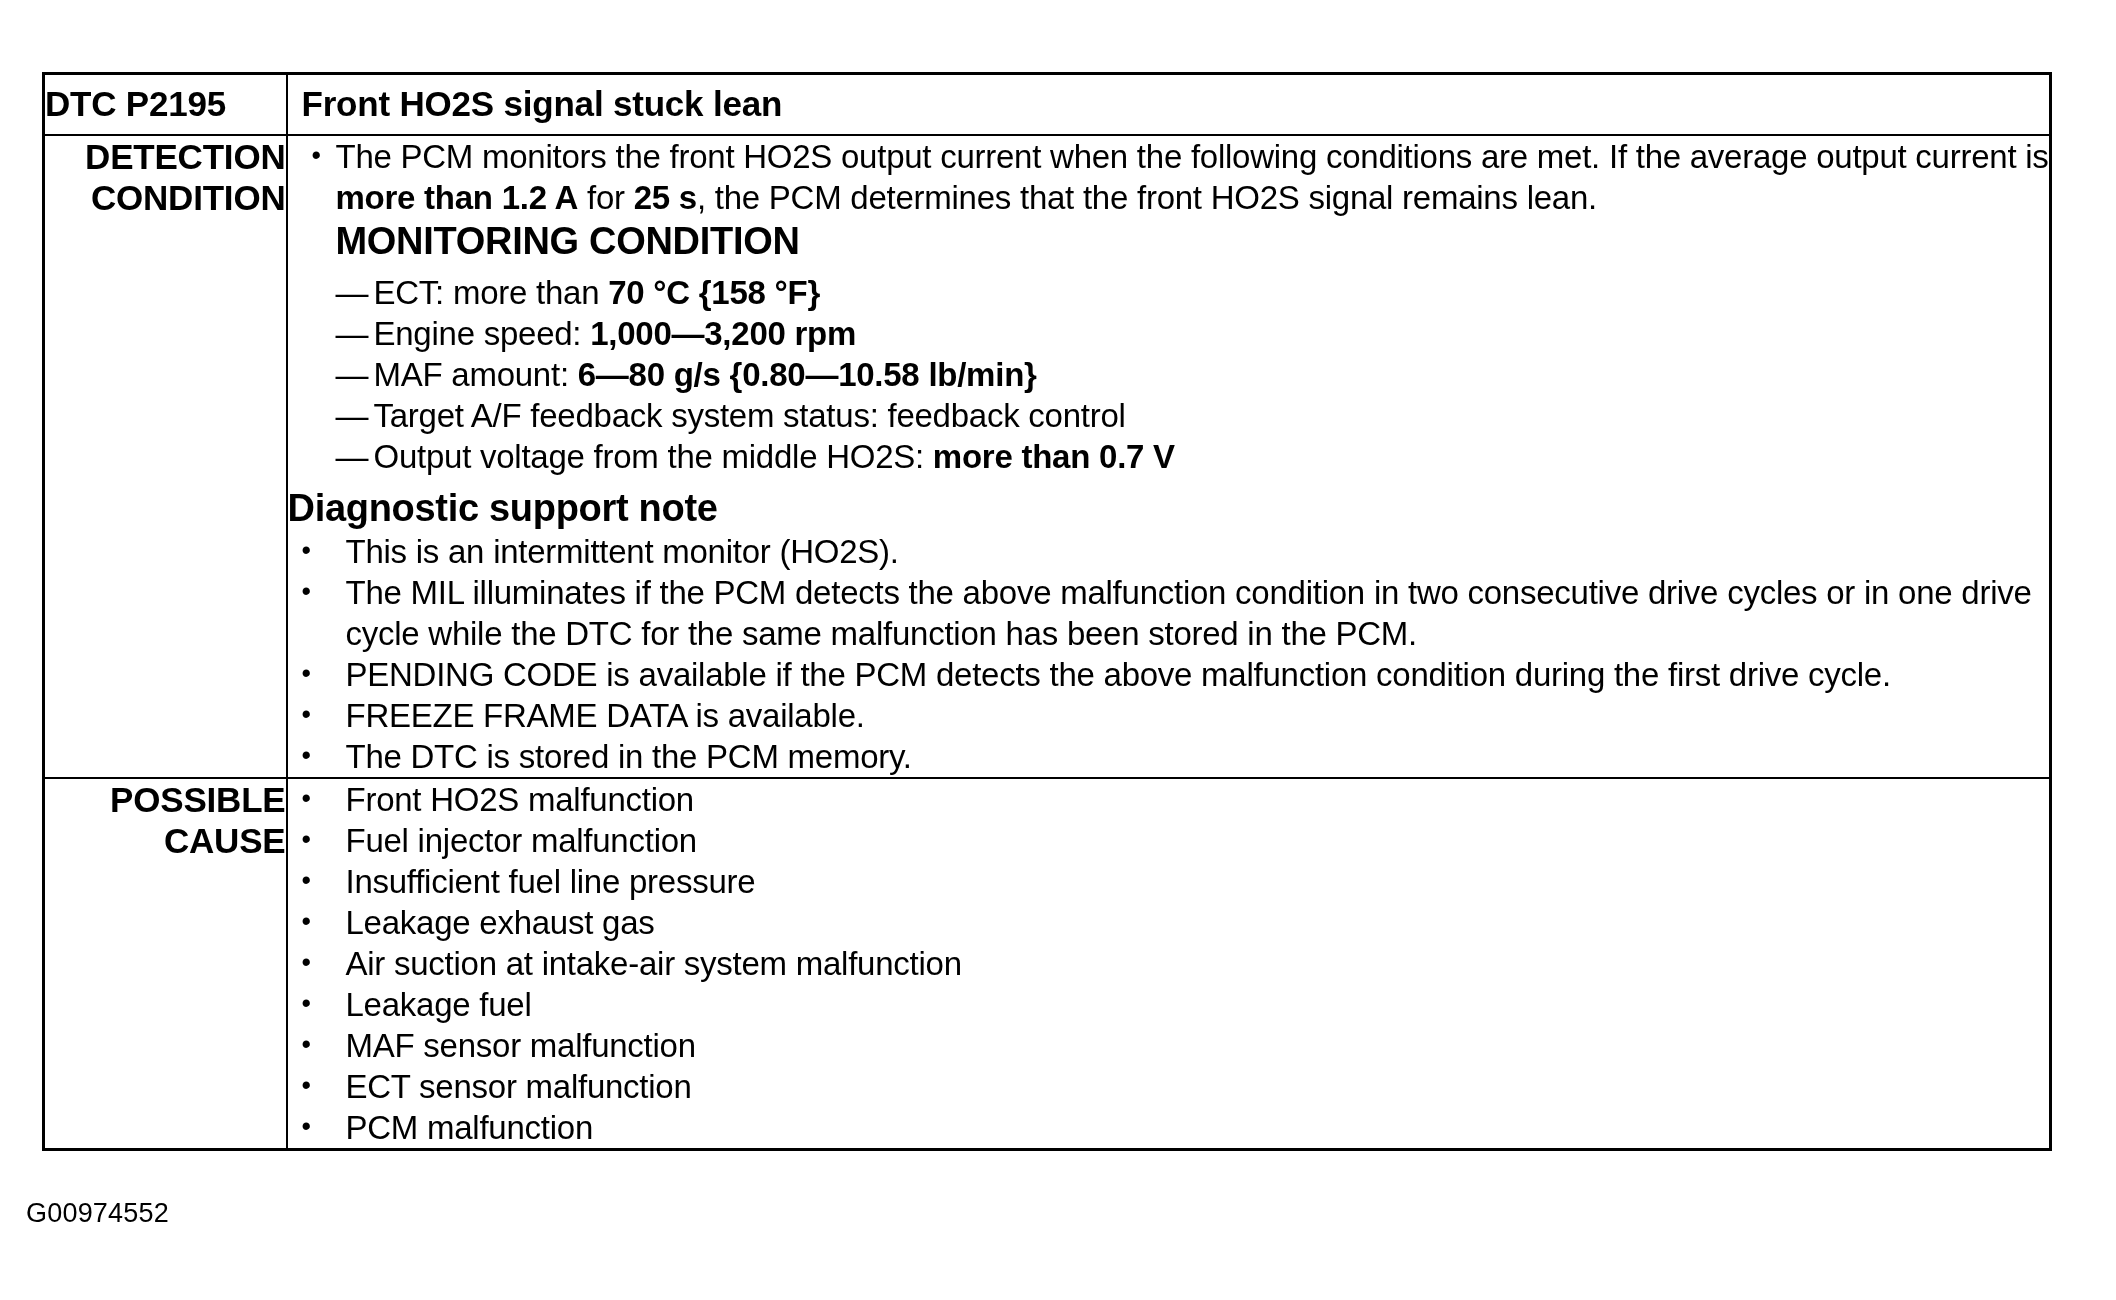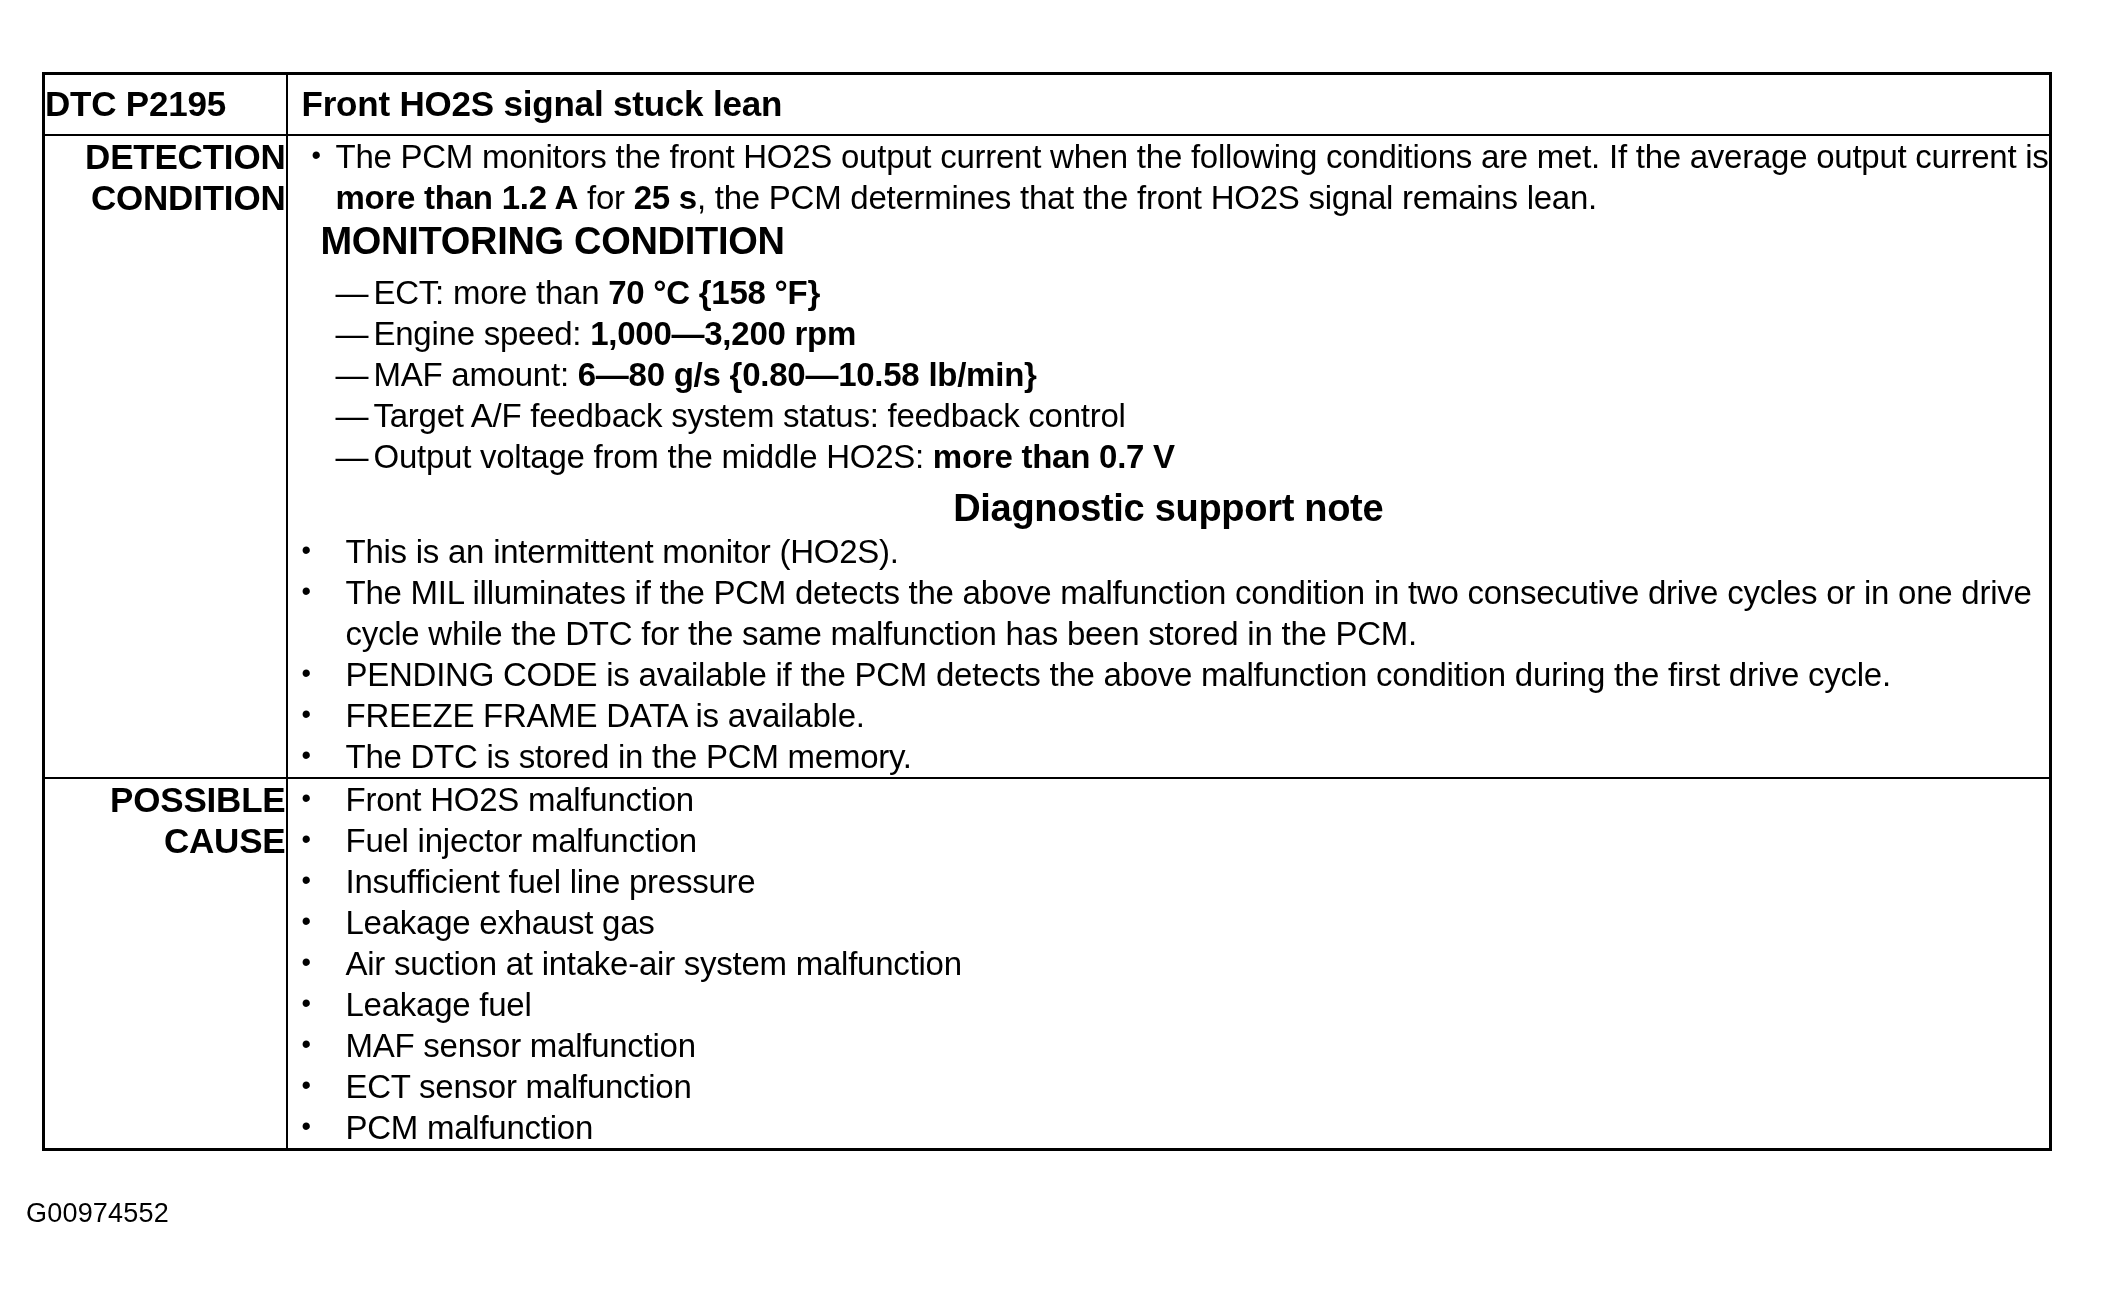--- a/index.html
+++ b/index.html
@@ -120,30 +120,29 @@
     content: "\2014";
     position: absolute;
     left: 0;
     top: 0;
   }
 
   .sub-heading {
     font-weight: bold;
     font-size: 38px;
     line-height: 46px;
-    padding-left: 33px;
+    padding-left: 48px;
     letter-spacing: -0.3px;
   }
   .note-heading {
     font-weight: bold;
     font-size: 38px;
     line-height: 46px;
     letter-spacing: -0.3px;
     padding-left: 0;
-    text-align: center;
   }
   b { font-weight: bold; }
 
   
   .cause-cell {
     padding: 12px 16px 16px 14px;
     font-size: 33px;
     line-height: 41px;
     letter-spacing: -0.25px;
   }

